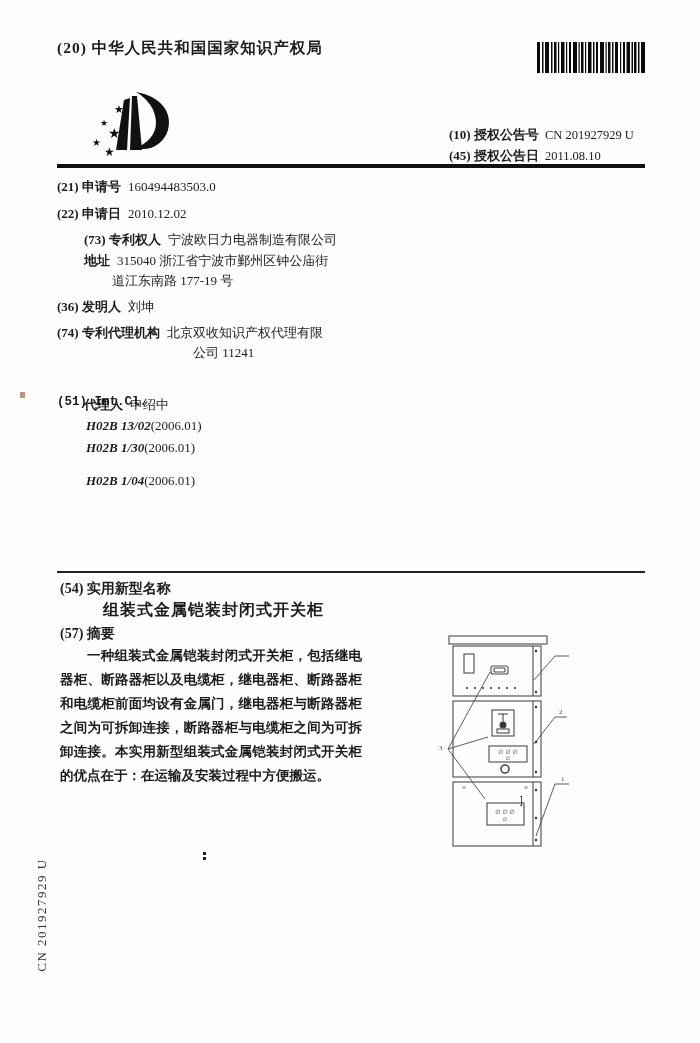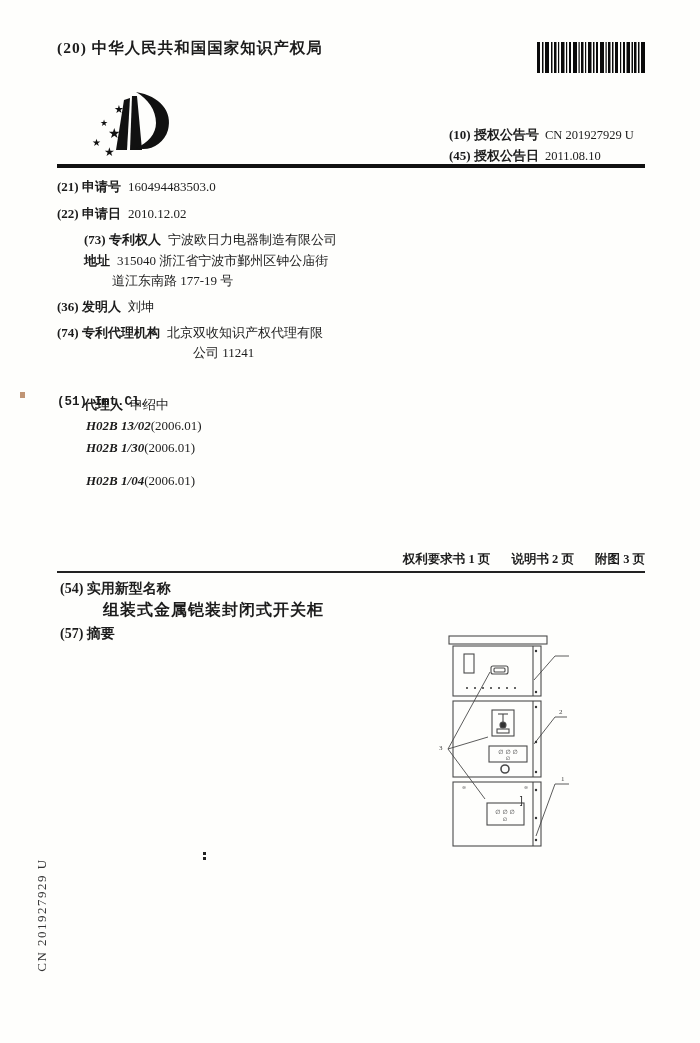--- a/index.html
+++ b/index.html
@@ -127,31 +127,27 @@
   <div class="abs field" style="left:86px;top:418px;">
     <span class="intcl-code">H02B 13/02</span><span>(2006.01)</span>
   </div>
   <div class="abs field" style="left:86px;top:440px;">
     <span class="intcl-code">H02B 1/30</span><span>(2006.01)</span>
   </div>
   <div class="abs field" style="left:86px;top:461px;margin-top:12px;">
     <span class="intcl-code">H02B 1/04</span><span>(2006.01)</span>
   </div>
 
-  <div class="abs pagesinfo">
-    <span>权利要求书 1 页</span>
-    <span>说明书 2 页</span>
-    <span>附图 3 页</span>
-  </div>
   <div class="abs thinrule"></div>
 
   <div class="abs sec-label" style="left:60px;top:580px;">(54) 实用新型名称</div>
   <div class="abs" style="left:103px;top:600px;font-size:16px;font-weight:600;letter-spacing:1px;">组装式金属铠装封闭式开关柜</div>
 
   <div class="abs sec-label" style="left:60px;top:625px;text-align:center;">(57) 摘要</div>
+  <div class="abs abstract">一种组装式金属铠装封闭式开关柜，包括继电器柜、断路器柜以及电缆柜，继电器柜、断路器柜和电缆柜前面均设有金属门，继电器柜与断路器柜之间为可拆卸连接，断路器柜与电缆柜之间为可拆卸连接。本实用新型组装式金属铠装封闭式开关柜的优点在于：在运输及安装过程中方便搬运。</div>
 
   <svg class="abs" style="left:433px;top:622px;" width="165" height="230" viewBox="0 0 165 230">
     <g fill="none" stroke="#4a4a4a" stroke-width="1.1">
 
       <rect x="16" y="14" width="98" height="8"></rect>
 
       <g>
         <rect x="20" y="24" width="88" height="50"></rect>
         <line x1="100" y1="24" x2="100" y2="74"></line>
         <rect x="31" y="32" width="10" height="19"></rect>

